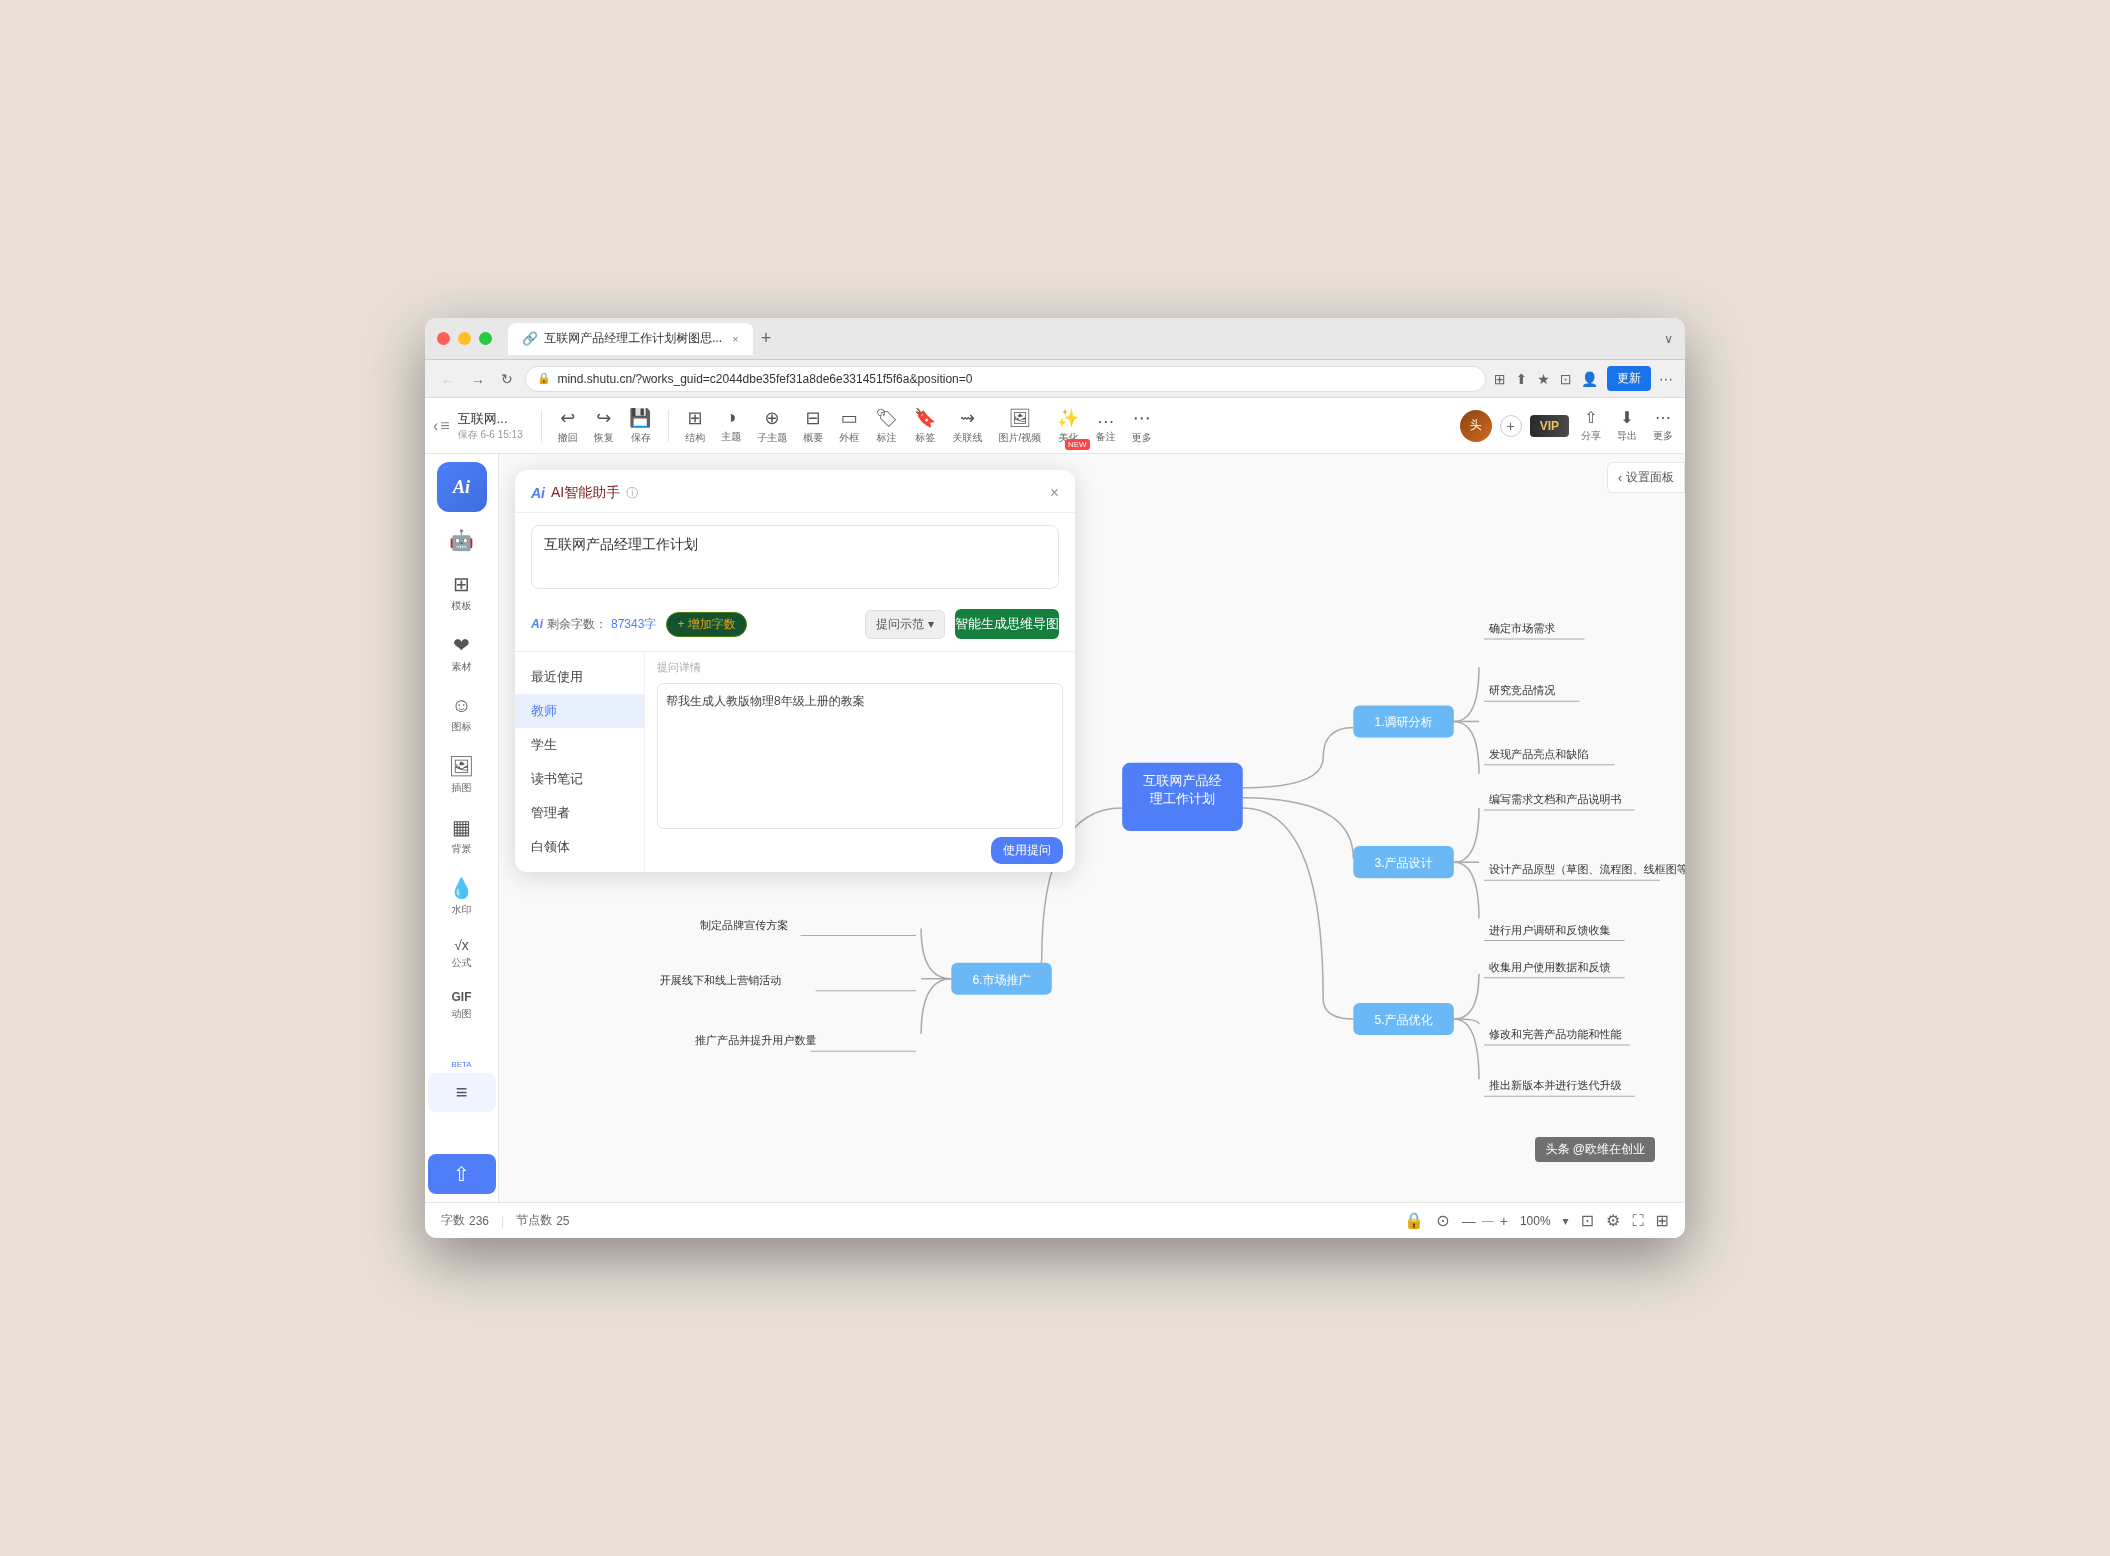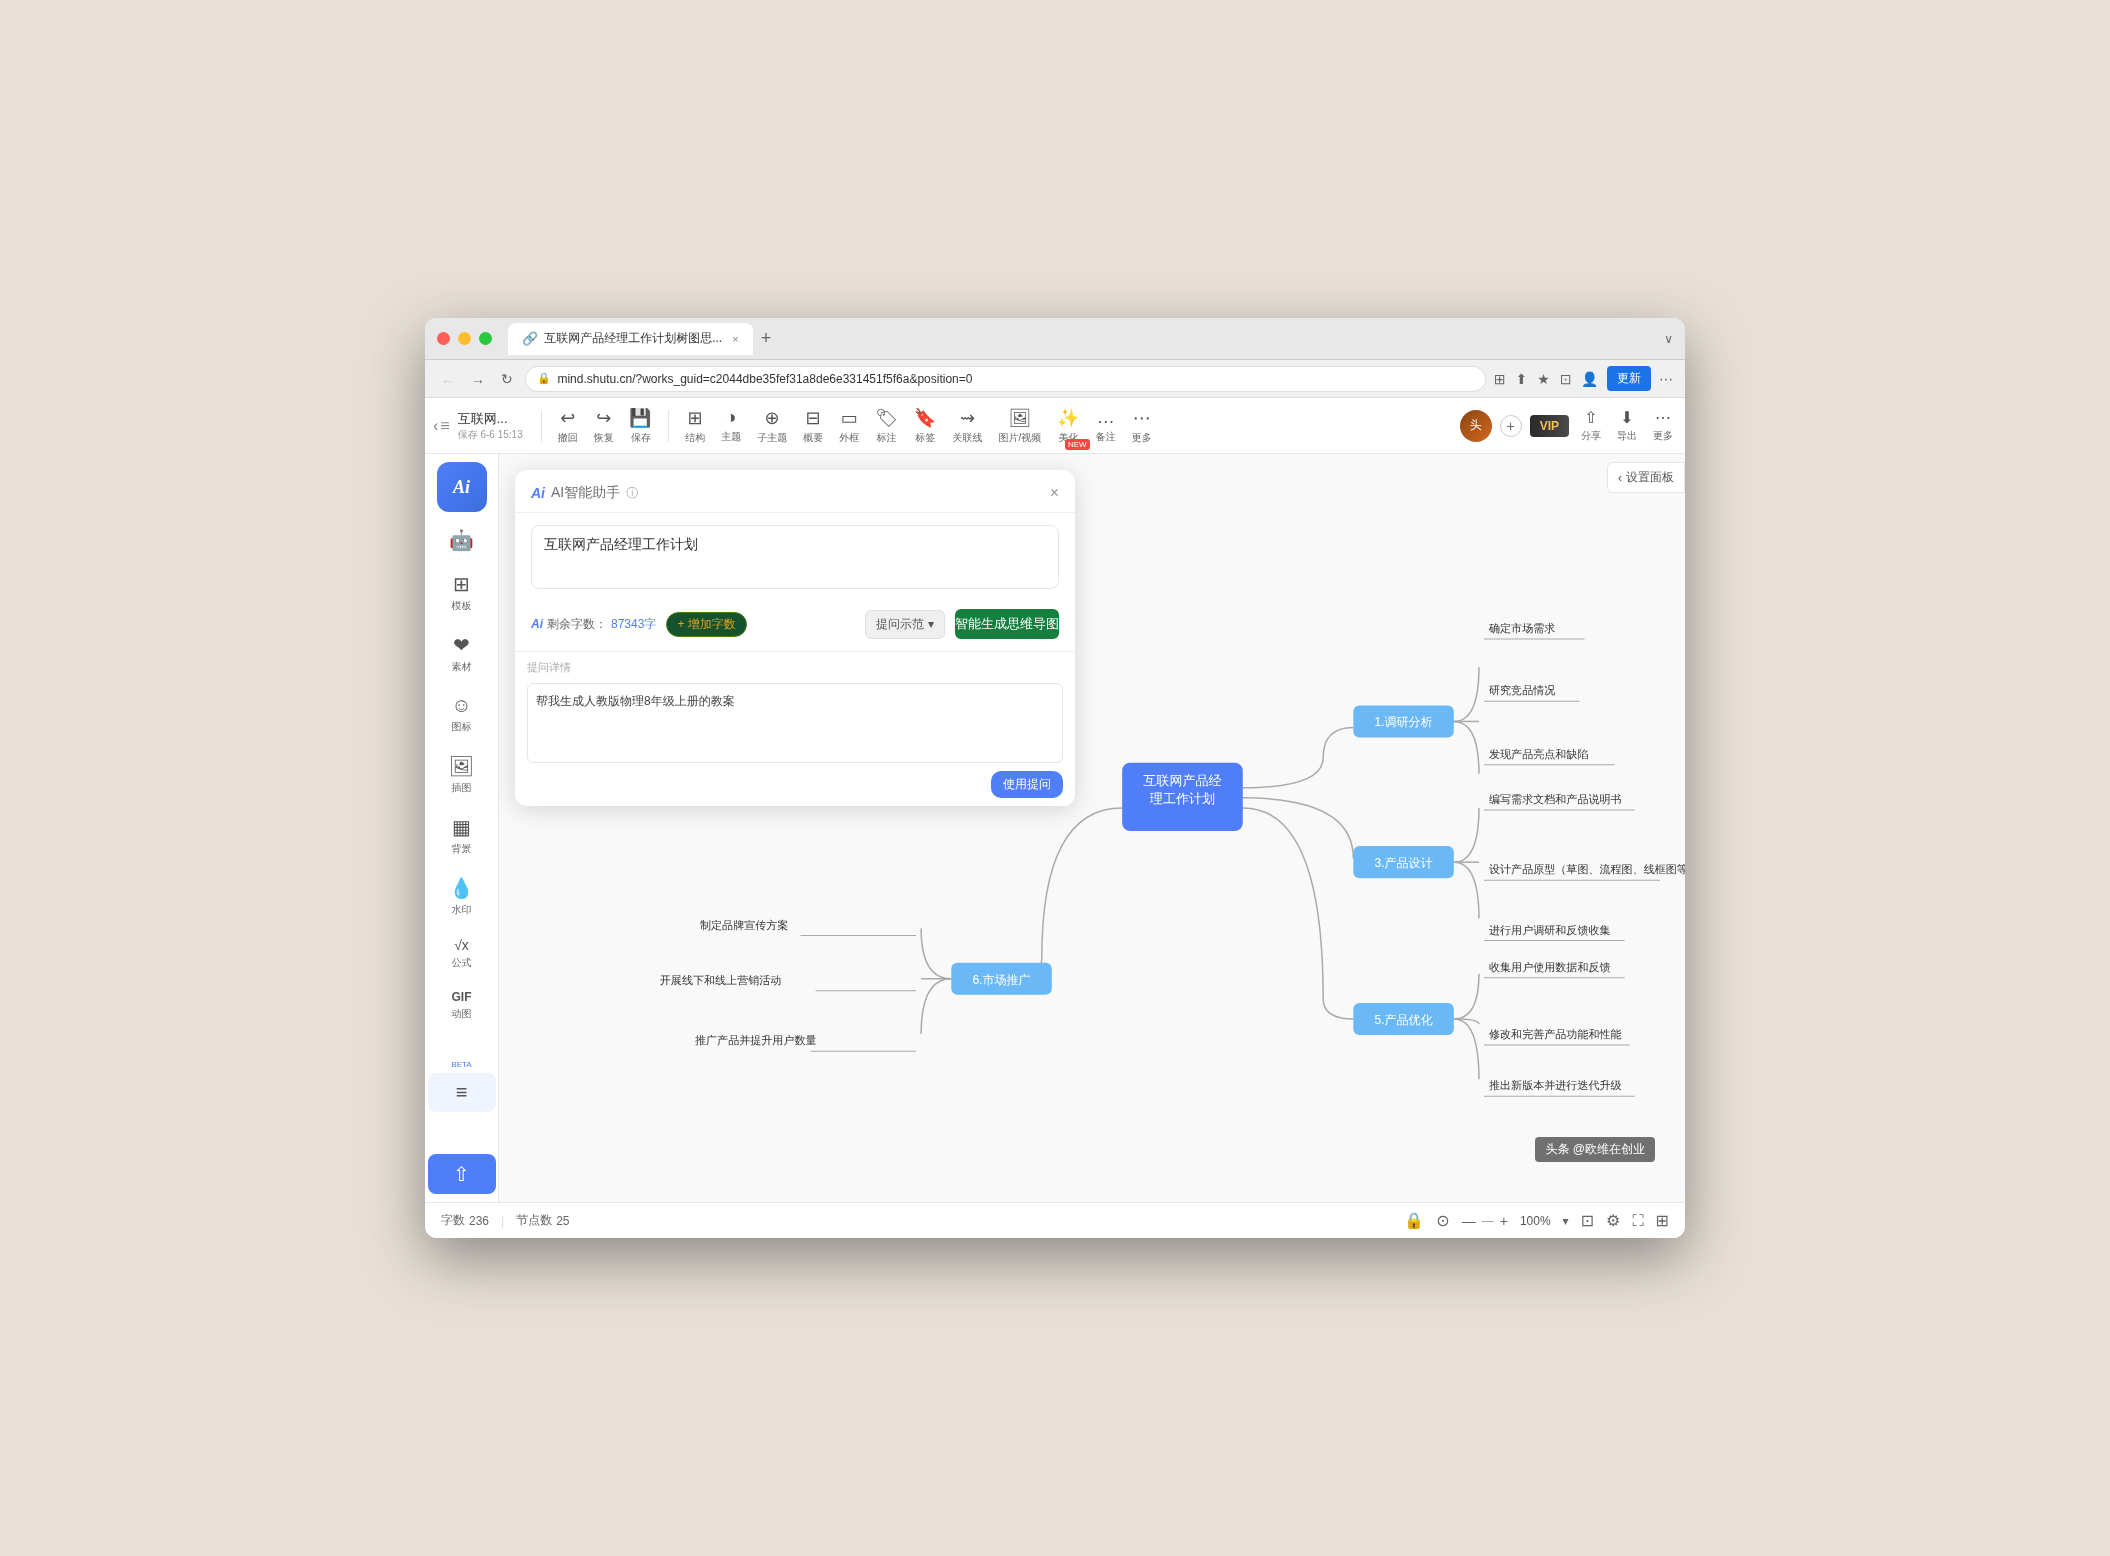--- a/index.html
+++ b/index.html
@@ -239,21 +239,21 @@
       z-index: 10;
       overflow: hidden;
     }
     .ai-panel-header {
       display: flex;
       align-items: center;
       padding: 14px 16px 10px;
       border-bottom: 1px solid #f0f0f0;
     }
     .ai-logo { font-style: italic; font-weight: bold; color: #4f7ef8; font-size: 14px; margin-right: 6px; }
-    .ai-title { font-size: 14px; color: #737373; font-weight: 500; }
+    .ai-title { font-size: 14px; color: #7f1d1d; font-weight: 500; }
     .ai-info { color: #aaa; font-size: 12px; margin-left: 6px; cursor: pointer; }
     .ai-close { margin-left: auto; color: #999; font-size: 16px; cursor: pointer; }
     .ai-input-area {
       padding: 12px 16px;
     }
     .ai-textarea {
       width: 100%;
       height: 64px;
       border: 1px solid #e5e5e5;
       border-radius: 8px;
@@ -635,20 +635,28 @@
             <span class="ai-remaining-count">87343字</span>
           </div>
           <button class="ai-add-btn">+ 增加字数</button>
           <button class="ai-prompt-btn">
             <span>提问示范</span>
             <span>▾</span>
           </button>
           <button class="ai-generate-btn">智能生成思维导图</button>
         </div>
         <div class="ai-suggestions">
+          <div class="ai-sugg-left">
+            <div class="ai-sugg-item">最近使用</div>
+            <div class="ai-sugg-item active">教师</div>
+            <div class="ai-sugg-item">学生</div>
+            <div class="ai-sugg-item">读书笔记</div>
+            <div class="ai-sugg-item">管理者</div>
+            <div class="ai-sugg-item">白领体</div>
+          </div>
           <div class="ai-sugg-right">
             <div class="ai-sugg-right-label">提问详情</div>
             <div class="ai-sugg-right-content">帮我生成人教版物理8年级上册的教案</div>
             <button class="ai-use-btn">使用提问</button>
           </div>
         </div>
       </div>
 
       <svg class="mindmap-svg" viewBox="0 0 1180 700">
 

